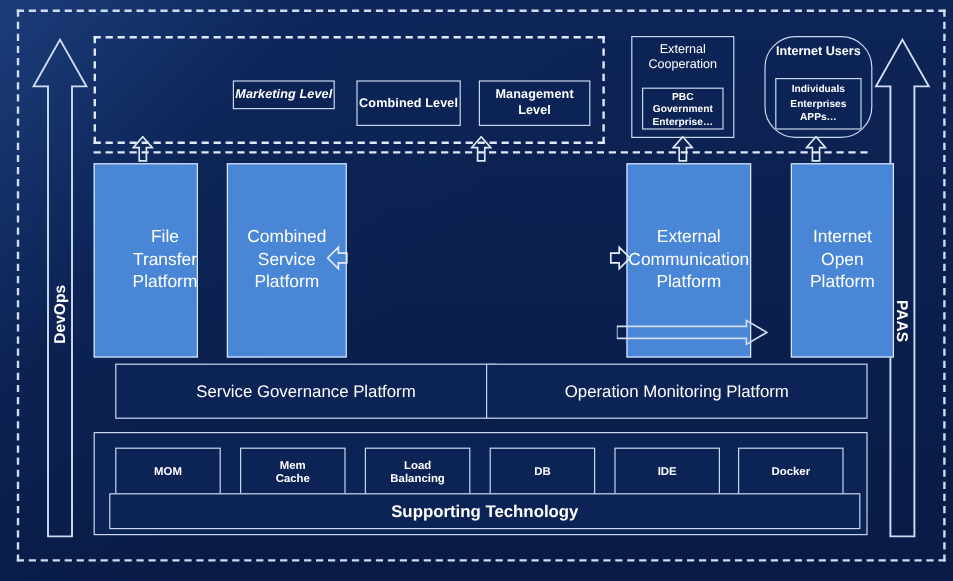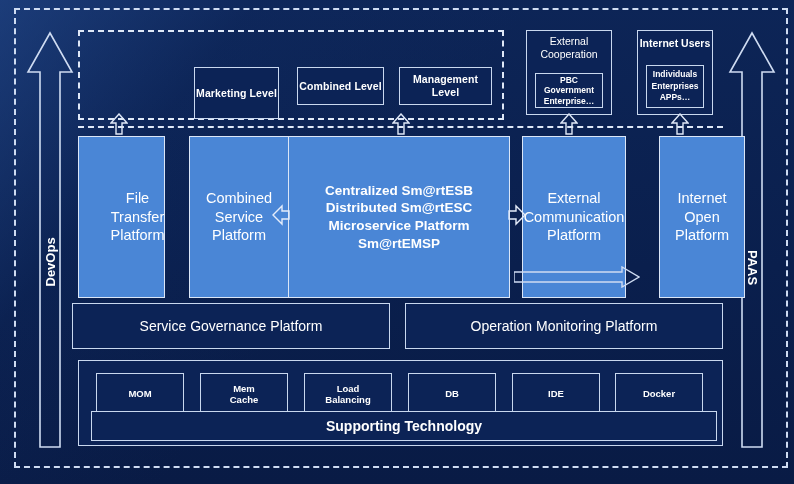--- a/index.html
+++ b/index.html
@@ -110,40 +110,40 @@
 
   <div class="side-arrow" style="left:728px; top:30px; width:48px; height:420px;">
     <svg width="48" height="420" viewBox="0 0 48 420">
       <polygon points="24,3 46,42 34,42 34,417 14,417 14,42 2,42" fill="none" stroke="#cfdcf2" stroke-width="1.6"></polygon>
     </svg>
     <div class="vtext rot-right" style="top:230px;">PAAS</div>
   </div>
 
   <div class="abs dashed-inner" style="left:78px; top:30px; width:426px; height:90px;"></div>
 
-  <div class="abs box-dark" style="left:194px; top:67px; width:85px; height:52px;">
+  <div class="abs box-dark" style="left:194px; top:67px; width:85px; height:24px;font-style:italic;">
     <span class="level-label">Marketing Level</span>
   </div>
   <div class="abs box-dark" style="left:297px; top:67px; width:87px; height:38px;">
     <span class="level-label">Combined Level</span>
   </div>
   <div class="abs box-dark" style="left:399px; top:67px; width:93px; height:38px;">
     <span class="level-label">Management Level</span>
   </div>
 
   <div class="abs box-dark" style="left:526px; top:30px; width:86px; height:85px; display:block;">
     <div class="gov-title plain multiline" style="padding-top:4px;">External
 Cooperation</div>
     <div class="box-dark multiline" style="position:absolute; left:8px; right:8px; top:42px; bottom:6px; font-size:8.5px; font-weight:bold;">
       <span>PBC Government
 Enterprise…</span>
     </div>
   </div>
 
-  <div class="abs box-dark" style="left:637px; top:30px; width:76px; height:85px; display:block;">
+  <div class="abs box-dark" style="left:637px; top:30px; width:90px; height:85px; display:block;border-radius:26px;">
     <div class="gov-title multiline" style="padding-top:6px;">Internet Users</div>
     <div class="box-dark multiline" style="position:absolute; left:8px; right:8px; top:34px; bottom:6px; font-size:8.5px; font-weight:bold; line-height:1.35;">
       <span>Individuals
 Enterprises
 APPs…</span>
     </div>
   </div>
 
   <div class="abs" style="left:78px; top:126px; width:645px; height:0; border-top:2px dashed #dfe8f7;"></div>
 
@@ -173,25 +173,20 @@
 Transfer
 Platform</span>
   </div>
 
   <div class="abs box-blue" style="left:189px; top:136px; width:100px; height:162px;">
     <span class="platform-label multiline">Combined
 Service
 Platform</span>
   </div>
 
-  <div class="abs box-blue" style="left:288px; top:136px; width:222px; height:162px;">
-    <span class="platform-label-sm multiline">Centralized Sm@rtESB
-Distributed Sm@rtESC
-Microservice Platform Sm@rtEMSP</span>
-  </div>
 
   <div class="abs box-blue" style="left:522px; top:136px; width:104px; height:162px;">
     <span class="platform-label multiline">External
 Communication
 Platform</span>
   </div>
 
   <div class="abs box-blue" style="left:637px; top:136px; width:86px; height:162px;margin-left:22px;">
     <span class="platform-label multiline">Internet
 Open
@@ -208,21 +203,21 @@
       <polygon points="17,12 8,3 8,8 1,8 1,16 8,16 8,21" fill="none" stroke="#e4ecfa" stroke-width="1.4"></polygon>
     </svg>
   </div>
 
   <div class="abs h-arrow" style="left:514px; top:266px; width:126px; height:22px;">
     <svg width="126" height="22" viewBox="0 0 126 22">
       <polygon points="0,6 108,6 108,1 125,11 108,21 108,16 0,16" fill="none" stroke="#cfdcf2" stroke-width="1.4"></polygon>
     </svg>
   </div>
 
-  <div class="abs box-dark" style="left:72px; top:303px; width:318px; height:46px;">
+  <div class="abs box-dark" style="left:96px; top:303px; width:318px; height:46px;">
     <span class="wide-label">Service Governance Platform</span>
   </div>
   <div class="abs box-dark" style="left:405px; top:303px; width:318px; height:46px;">
     <span class="wide-label">Operation Monitoring Platform</span>
   </div>
 
   <div class="abs box-dark" style="left:78px; top:360px; width:645px; height:86px; display:block;"></div>
 
   <div class="abs box-dark multiline" style="left:96px; top:373px; width:88px; height:42px;">
     <span class="tech-label multiline">MOM</span>

